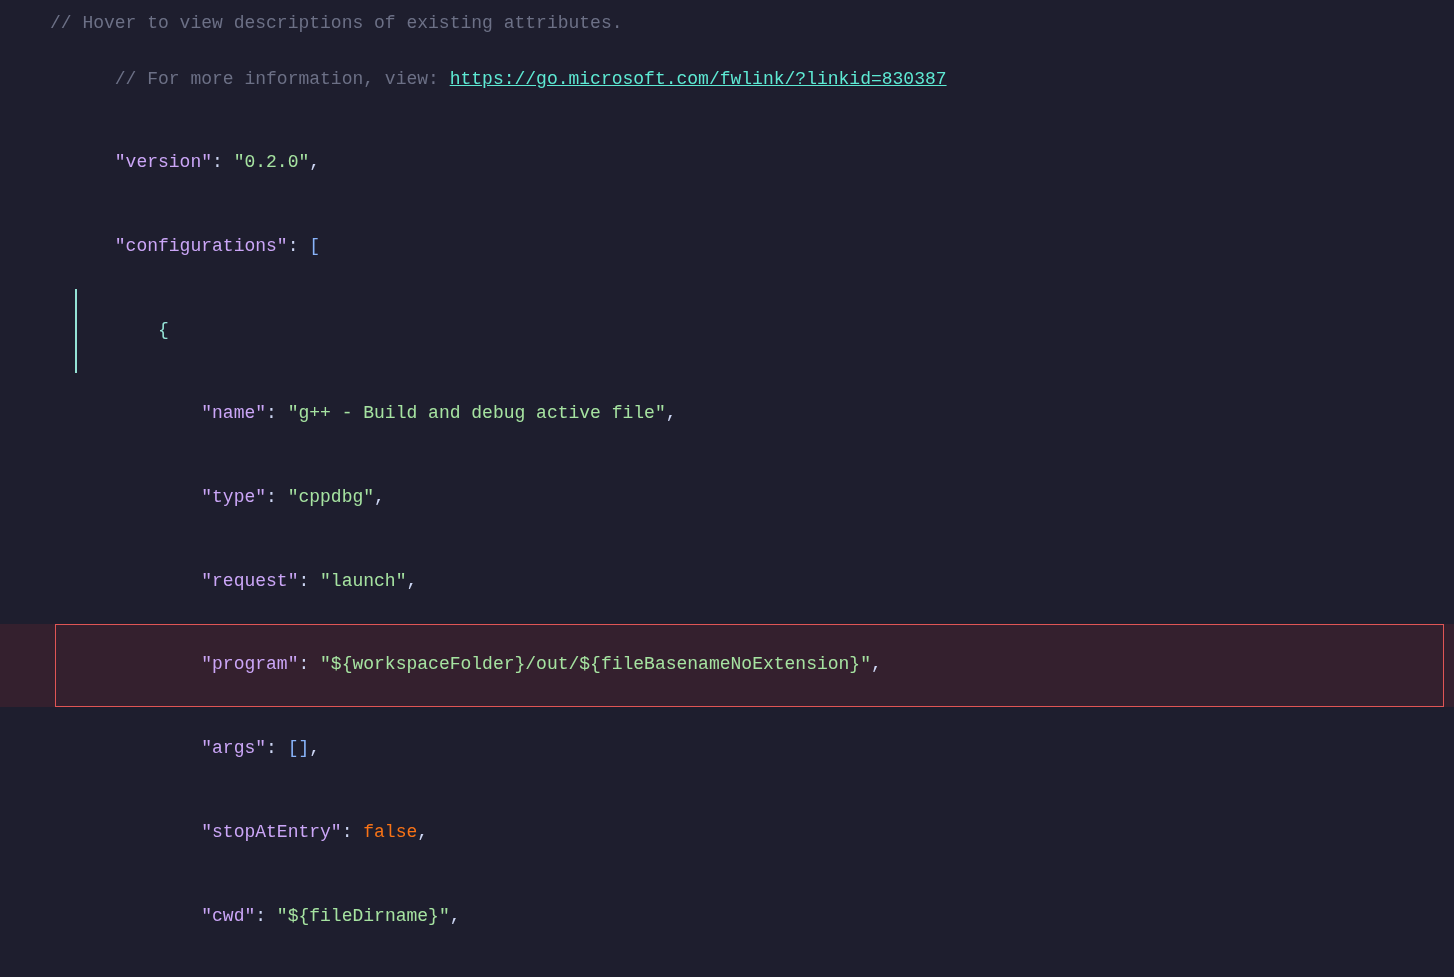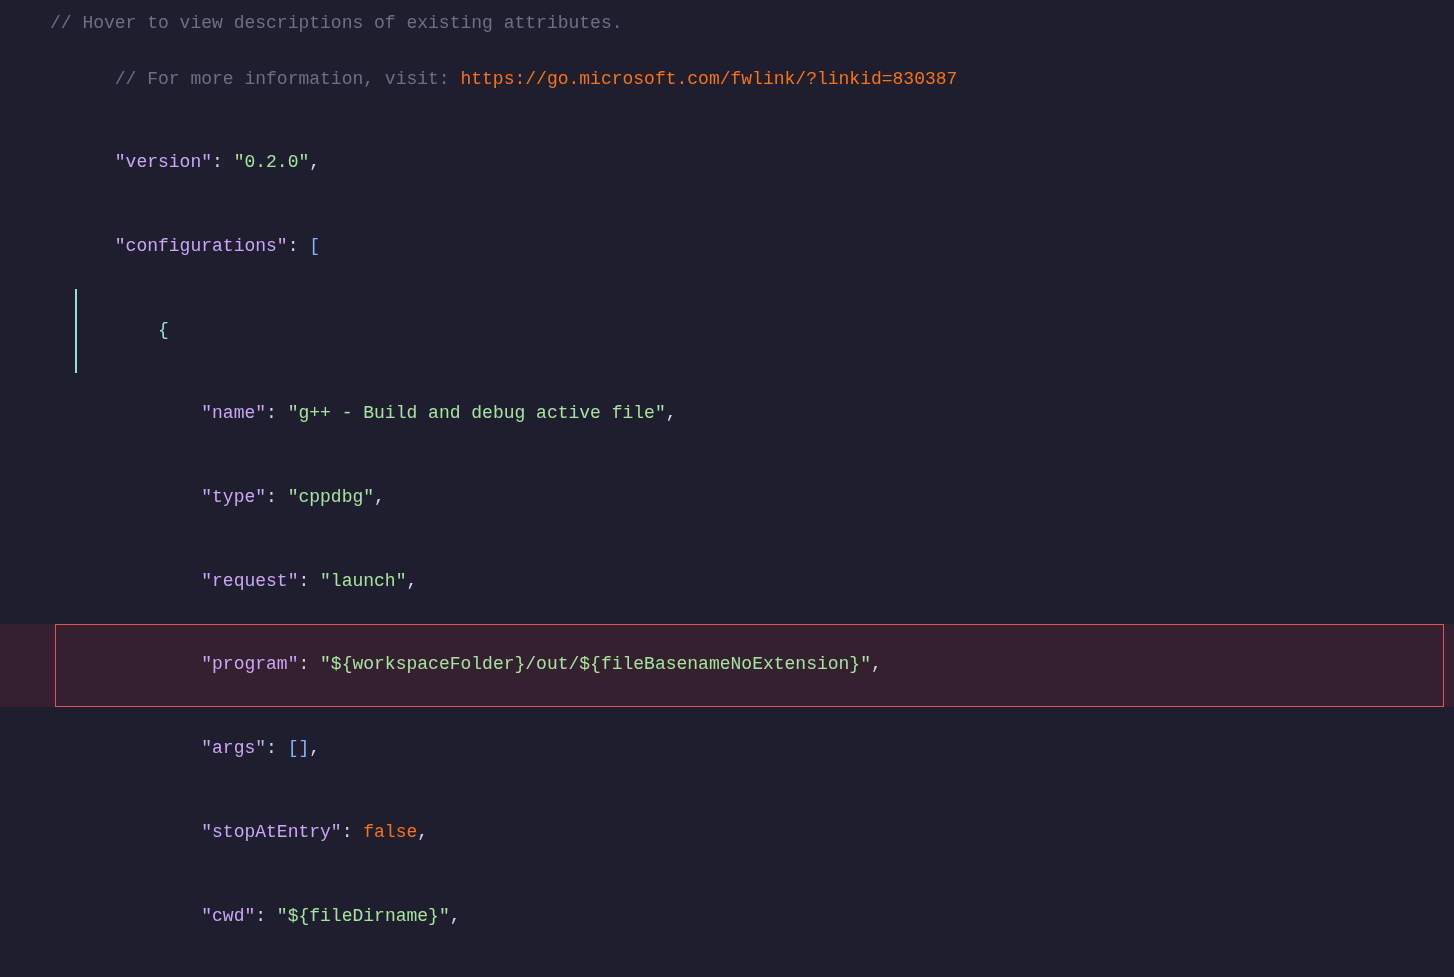--- a/index.html
+++ b/index.html
@@ -40,21 +40,21 @@
       user-select: none;
       font-size: 16px;
     }
 
     .line-content {
       flex: 1;
     }
 
     
     .c-comment { color: #6c7086; }
-    .c-link { color: #f97316; }
+    .c-link { color: #5eead4; text-decoration: underline; }
     .c-key { color: #cba6f7; } 
     .c-string { color: #a6e3a1; } 
     .c-keyword { color: #f97316; } 
     .c-bracket { color: #89b4fa; }
     .c-punct { color: #cdd6f4; }
 
     
     .highlight-box {
       position: relative;
       background-color: rgba(180, 50, 50, 0.15);
@@ -86,21 +86,21 @@
 <div class="editor">
 
   <div class="line">
     <span class="line-number"></span>
     <span class="line-content c-comment">// Hover to view descriptions of existing attributes.</span>
   </div>
 
   <div class="line">
     <span class="line-number"></span>
     <span class="line-content">
-      <span class="c-comment">// For more information, visit: </span><span class="c-link">https://go.microsoft.com/fwlink/?linkid=830387</span>
+      <span class="c-comment">// For more information, view: </span><span class="c-link">https://go.microsoft.com/fwlink/?linkid=830387</span>
     </span>
   </div>
 
   <div class="line">
     <span class="line-number"></span>
     <span class="line-content">
       <span class="c-key">"version"</span><span class="c-punct">: </span><span class="c-string">"0.2.0"</span><span class="c-punct">,</span>
     </span>
   </div>
 

